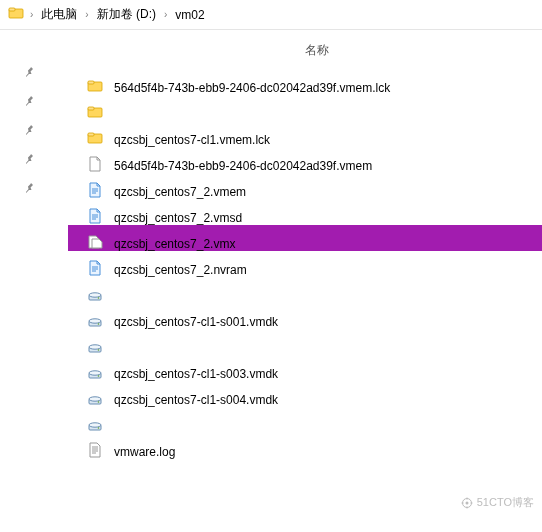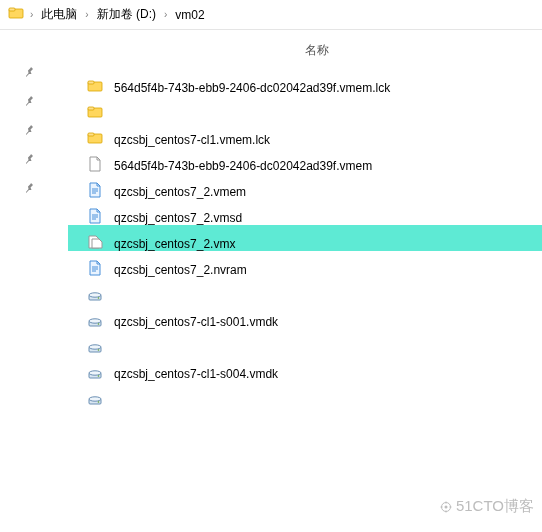--- a/index.html
+++ b/index.html
@@ -7,24 +7,24 @@
   .breadcrumb { display: flex; align-items: center; height: 30px; padding: 0 8px; border-bottom: 1px solid #e5e5e5; background: #fff; }
   .breadcrumb .sep { color: #808080; margin: 0 4px; font-size: 10px; }
   .breadcrumb .crumb { color: #000; padding: 2px 4px; cursor: pointer; }
   .breadcrumb .folder-ico { margin-right: 2px; }
   .main { display: flex; height: calc(100% - 30px); }
   .quick { width: 60px; padding-top: 36px; display: flex; flex-direction: column; align-items: center; gap: 12px; }
   .pin { color: #7a7a7a; }
   .content { flex: 1; padding: 8px 0 0 8px; }
   .col-header { color: #555; padding: 4px 0 10px 24px; text-align: center; }
   .row { display: flex; align-items: flex-end; height: 26px; padding-left: 18px; gap: 10px; cursor: pointer; }
-  .row.selected { background: #5eead4; }
+  .row.selected { background: #a21caf; }
   .ico { width: 18px; height: 18px; display: flex; align-items: center; justify-content: center; flex-shrink: 0; }
   .fname { white-space: nowrap; }
-  .watermark { position: absolute; right: 8px; bottom: 16px; color: #bdbdbd; font-size: 15px; }
+  .watermark { position: absolute; right: 8px; bottom: 22px; color: #bdbdbd; font-size: 11px; }
   .watermark .bug { margin-right: 4px; vertical-align: middle; }
 </style>
 </head>
 <body>
 
 <div class="breadcrumb">
   <span class="folder-ico">
     <svg width="16" height="16" viewBox="0 0 16 16">
         <rect x="1" y="4" width="14" height="9" rx="1" fill="#ffd75e" stroke="#d9a400" stroke-width="0.8"></rect>
         <rect x="1" y="3" width="6" height="3" rx="1" fill="#ffe08a" stroke="#d9a400" stroke-width="0.8"></rect>
@@ -168,30 +168,52 @@
           </span>
         </div>
         <div class="row">
           <span class="ico">
             <svg width="16" height="16" viewBox="0 0 16 16">
               <rect x="2" y="9" width="12" height="5" rx="1" fill="#d9e6f2" stroke="#6b8fb3" stroke-width="1"></rect>
               <ellipse cx="8" cy="9" rx="6" ry="2.2" fill="#eef5fb" stroke="#6b8fb3" stroke-width="1"></ellipse>
               <circle cx="11.5" cy="12" r="0.8" fill="#5aa02c"></circle>
             </svg>
           </span>
+          <span class="fname">qzcsbj_centos7-cl1-s003.vmdk</span>
+        </div>
+        <div class="row">
+          <span class="ico">
+            <svg width="16" height="16" viewBox="0 0 16 16">
+              <rect x="2" y="9" width="12" height="5" rx="1" fill="#d9e6f2" stroke="#6b8fb3" stroke-width="1"></rect>
+              <ellipse cx="8" cy="9" rx="6" ry="2.2" fill="#eef5fb" stroke="#6b8fb3" stroke-width="1"></ellipse>
+              <circle cx="11.5" cy="12" r="0.8" fill="#5aa02c"></circle>
+            </svg>
+          </span>
           <span class="fname">qzcsbj_centos7-cl1-s004.vmdk</span>
         </div>
         <div class="row">
           <span class="ico">
             <svg width="16" height="16" viewBox="0 0 16 16">
               <rect x="2" y="9" width="12" height="5" rx="1" fill="#d9e6f2" stroke="#6b8fb3" stroke-width="1"></rect>
               <ellipse cx="8" cy="9" rx="6" ry="2.2" fill="#eef5fb" stroke="#6b8fb3" stroke-width="1"></ellipse>
               <circle cx="11.5" cy="12" r="0.8" fill="#5aa02c"></circle>
             </svg>
           </span>
+        </div>
+        <div class="row">
+          <span class="ico">
+            <svg width="16" height="16" viewBox="0 0 16 16">
+              <path d="M3 1 h7 l3 3 v11 h-10 z" fill="#fff" stroke="#999" stroke-width="1"></path>
+              <line x1="5" y1="5" x2="11" y2="5" stroke="#999"></line>
+              <line x1="5" y1="7" x2="11" y2="7" stroke="#999"></line>
+              <line x1="5" y1="9" x2="11" y2="9" stroke="#999"></line>
+              <line x1="5" y1="11" x2="9" y2="11" stroke="#999"></line>
+            </svg>
+          </span>
+          <span class="fname">vmware.log</span>
         </div>
       </div>
   </div>
 </div>
 
 <div class="watermark">
   <svg class="bug" width="12" height="12" viewBox="0 0 12 12">
       <circle cx="6" cy="6" r="4.5" fill="none" stroke="#bdbdbd" stroke-width="1"></circle>
       <circle cx="6" cy="6" r="1.5" fill="#bdbdbd"></circle>
       <line x1="6" y1="0.5" x2="6" y2="2.5" stroke="#bdbdbd"></line>

